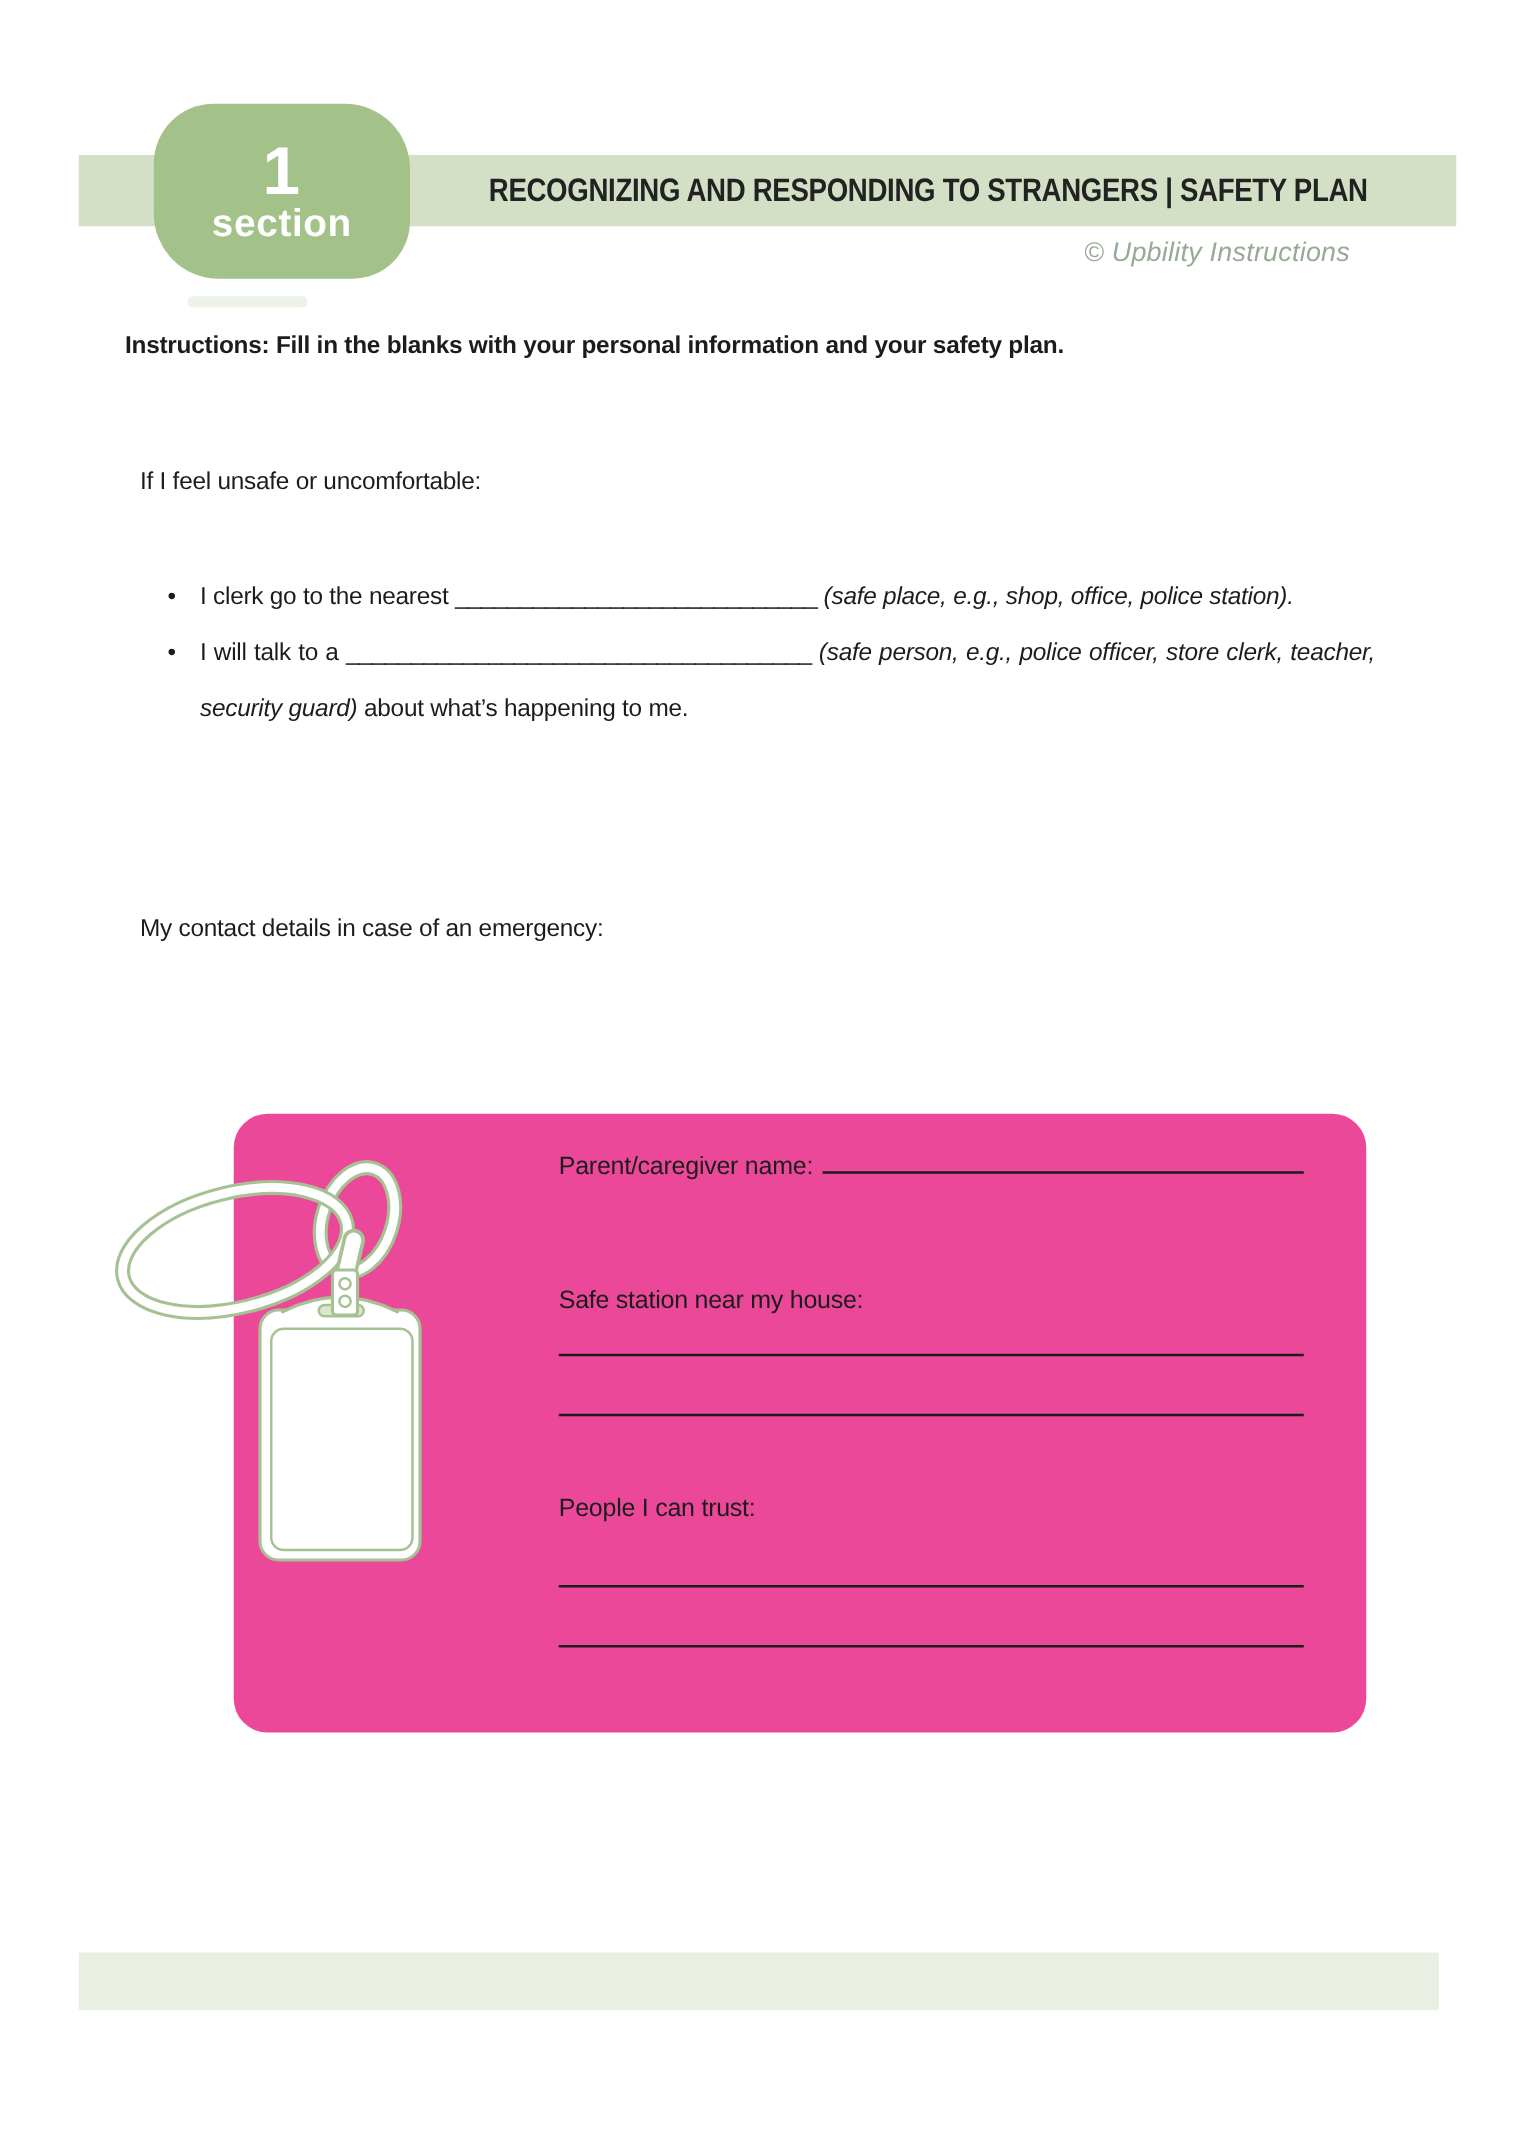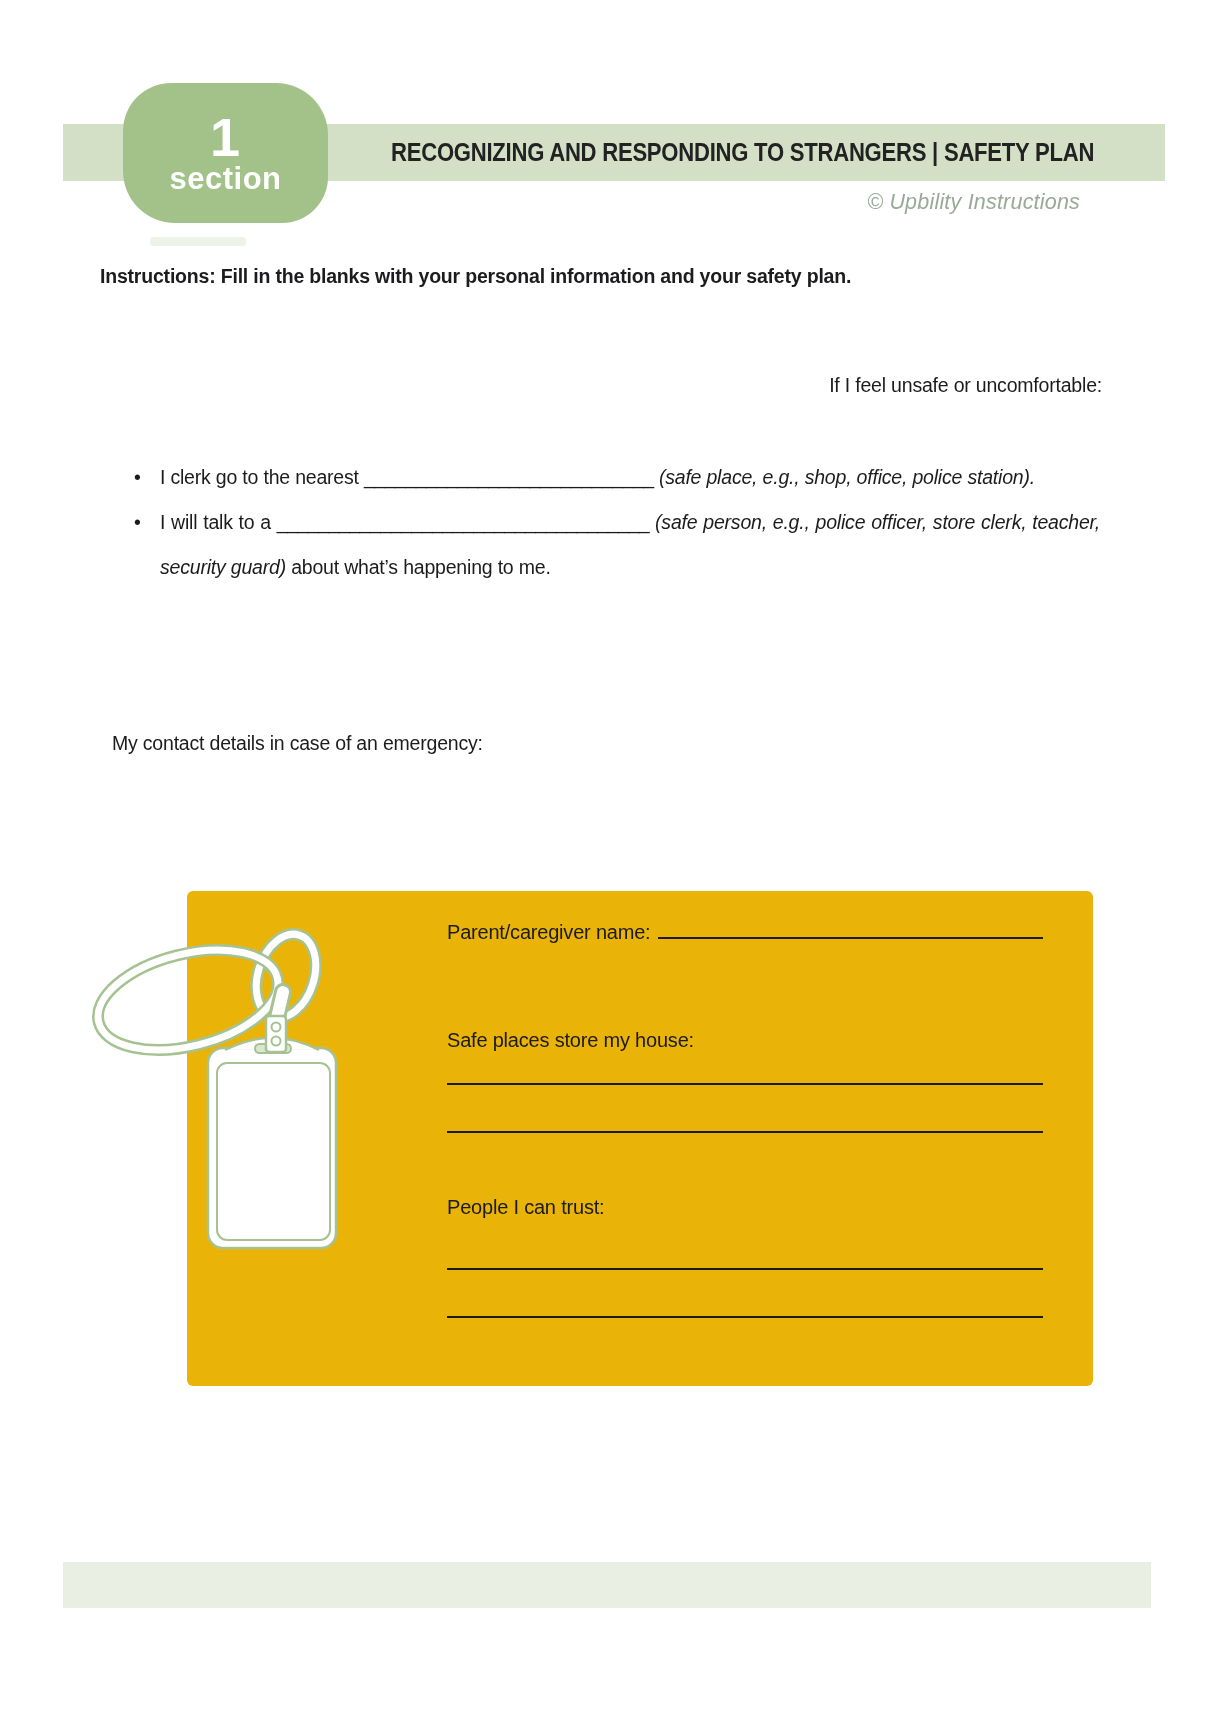--- a/index.html
+++ b/index.html
@@ -29,37 +29,37 @@
     font-size:26px;font-weight:600;color:#222222;white-space:nowrap;z-index:4;
   }
   .condensed{display:inline-block;transform:scaleX(0.85);transform-origin:0 50%;letter-spacing:-0.3px;}
   .copyright{
     position:absolute;left:800px;top:190px;width:280px;text-align:right;
     font-size:21.5px;font-style:italic;color:#98a996;letter-spacing:0.2px;
   }
   
   .bodytext{font-size:19.5px;letter-spacing:-0.2px;color:#1c1c1e;}
   .instructions{position:absolute;left:100px;top:265px;width:990px;font-weight:bold;}
-  .prompt{position:absolute;left:112px;top:374px;width:990px;text-align:right;}
+  .prompt{position:absolute;left:112px;top:374px;width:990px;}
   .bullets{
     position:absolute;left:112px;top:455px;width:988px;margin:0;padding:0;
     list-style:none;
   }
   .bullets li{
     position:relative;padding-left:48px;text-align:justify;
     line-height:45px;margin:0;
   }
   .bullets .dot{position:absolute;left:22px;top:0;}
   .note{font-style:italic;}
   .u{letter-spacing:-0.5px;}
   .contact-heading{position:absolute;left:112px;top:716px;width:990px;margin-top:16px;}
   
   .card{
     position:absolute;left:187px;top:891px;width:906px;height:495px;
-    background:#eab308;border-radius:6px;z-index:1;
+    background:#ec4899;border-radius:27px;z-index:1;
   }
   .card .row{
     position:absolute;left:260px;width:596px;display:flex;align-items:baseline;
     font-size:20px;letter-spacing:-0.2px;
   }
   .card .row .lbl{white-space:nowrap;padding-right:8px;}
   .card .row .blank{flex:1;border-bottom:2px solid #1b1b1b;height:16px;}
   .row-parent{top:30px;padding-right:22px;}
   .row-phone{top:84px;}
   .card .plainlabel{
@@ -117,21 +117,21 @@
   </li>
 </ul>
 
 <div class="bodytext contact-heading">My contact details in case of an emergency:</div>
 
 <div class="card">
   <div class="row row-parent">
     <span class="lbl">Parent/caregiver name:</span>
     <span class="blank"></span>
   </div>
-  <div class="plainlabel lbl-safe">Safe places store my house:</div>
+  <div class="plainlabel lbl-safe">Safe station near my house:</div>
   <div class="wline wline1"></div>
   <div class="wline wline2"></div>
   <div class="plainlabel lbl-people">People I can trust:</div>
   <div class="wline wline3"></div>
   <div class="wline wline4"></div>
 </div>
 
 <svg class="lanyard" width="270" height="400" viewBox="0 0 270 400" xmlns="http://www.w3.org/2000/svg">
 
   <g fill="none">

